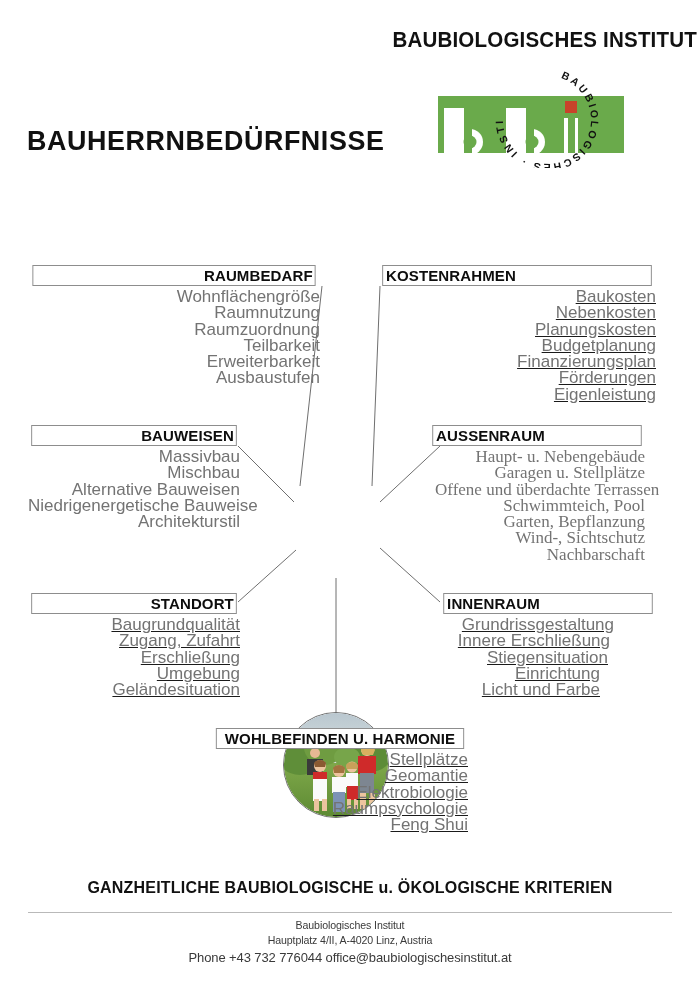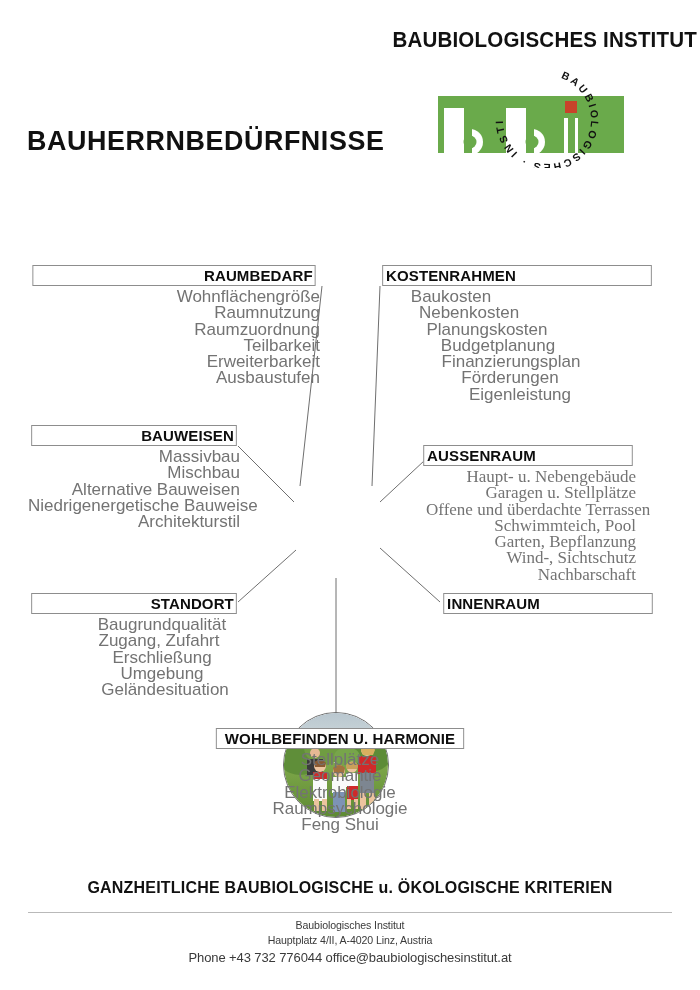--- a/index.html
+++ b/index.html
@@ -42,21 +42,21 @@
   .block .ttl.r{text-align:right;padding-right:2px;}
   .block .ttl.l{text-align:left;padding-left:3px;}
   .block .ttl.c{text-align:center;}
   .block ul{list-style:none;margin:3px 0 0 0;padding:0;}
   .block li{
     font-size:17px;line-height:16.3px;color:#737373;
     white-space:nowrap;
   }
   .items-r{text-align:right;padding-right:3px;}
   .items-l{text-align:right;padding-left:6px;font-family:Liberation Serif, serif;}
-  .items-c{text-align:center;}
+  .items-c{text-align:right;text-decoration:underline;}
 
   
   .photo{
     position:absolute;left:283px;top:472px;width:106px;height:106px;
     border-radius:50%;overflow:hidden;border:1px solid #6f6f6f;
     box-sizing:border-box;
   }
   .photo svg{display:block;}
 
   
@@ -208,21 +208,21 @@
       <div class="ttl r">BAUWEISEN</div>
       <ul class="items-r">
         <li>Massivbau</li>
         <li>Mischbau</li>
         <li>Alternative Bauweisen</li>
         <li>Niedrigenergetische Bauweise</li>
         <li>Architekturstil</li>
       </ul>
     </div>
 
-    <div class="block" style="left:420px;top:185px;width:216px;margin-top:20px;">
+    <div class="block" style="left:429px;top:185px;width:216px;">
       <div class="ttl l">AUSSENRAUM</div>
       <ul class="items-l">
         <li style="margin-left:0px">Haupt- u. Nebengebäude</li>
         <li style="margin-left:4px">Garagen u. Stellplätze</li>
         <li style="margin-left:6px">Offene und überdachte Terrassen</li>
         <li style="margin-left:5px">Schwimmteich, Pool</li>
         <li style="margin-left:5px">Garten, Bepflanzung</li>
         <li style="margin-left:1px">Wind-, Sichtschutz</li>
         <li style="margin-left:2px">Nachbarschaft</li>
       </ul>
@@ -234,20 +234,27 @@
         <li style="margin-left:56px">Baugrundqualität</li>
         <li style="margin-left:50px">Zugang, Zufahrt</li>
         <li style="margin-left:56px">Erschließung</li>
         <li style="margin-left:56px">Umgebung</li>
         <li style="margin-left:62px">Geländesituation</li>
       </ul>
     </div>
 
     <div class="block" style="left:440px;top:353px;width:216px;">
       <div class="ttl l">INNENRAUM</div>
+      <ul class="items-c">
+        <li style="margin-right:42px">Grundrissgestaltung</li>
+        <li style="margin-right:46px">Innere Erschließung</li>
+        <li style="margin-right:48px">Stiegensituation</li>
+        <li style="margin-right:56px">Einrichtung</li>
+        <li style="margin-right:56px">Licht und Farbe</li>
+      </ul>
     </div>
 
     <div class="block" style="left:212px;top:488px;width:256px;">
       <div class="ttl c">WOHLBEFINDEN U. HARMONIE</div>
       <ul class="items-c">
         <li>Stellplätze</li>
         <li>Geomantie</li>
         <li>Elektrobiologie</li>
         <li>Raumpsychologie</li>
         <li>Feng Shui</li>

